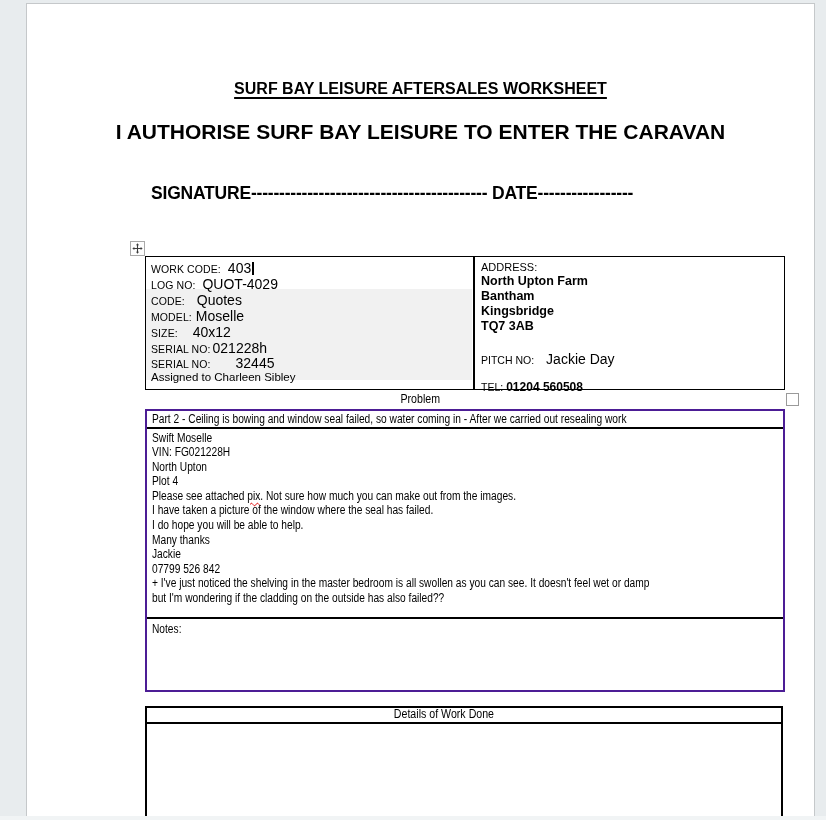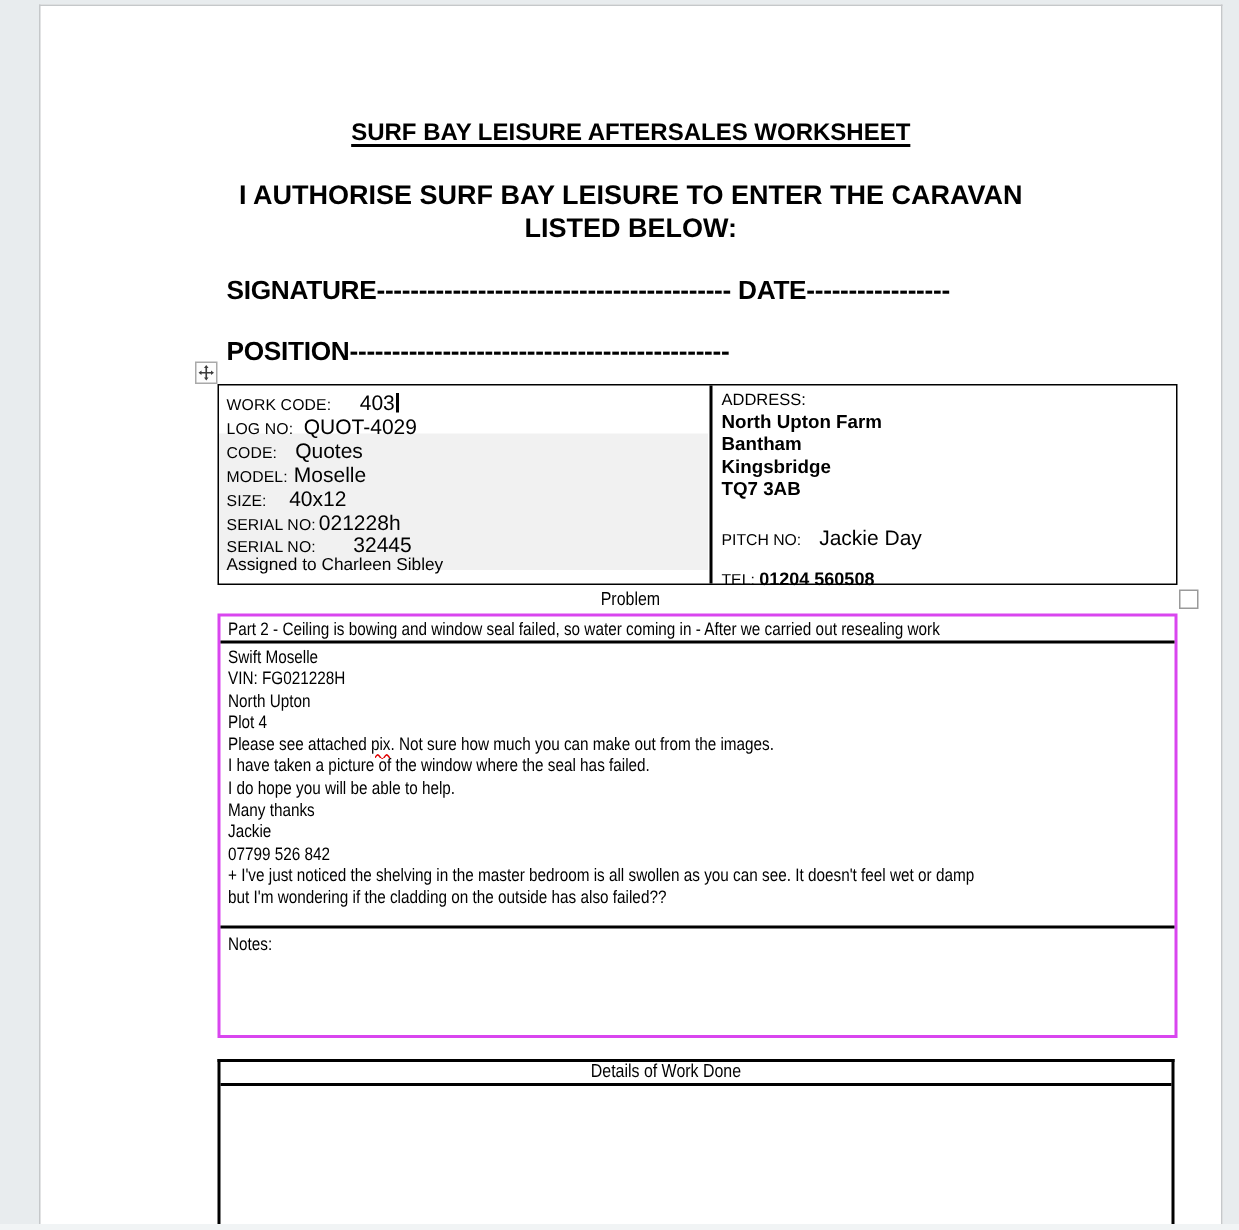--- a/index.html
+++ b/index.html
@@ -16,21 +16,21 @@
     box-sizing:border-box;
   }
   .abs{position:absolute;}
   
   .doc-title{
     left:0;top:76px;width:100%;text-align:center;
     font-size:16px;font-weight:bold;
     text-decoration:underline;text-decoration-thickness:2px;text-underline-offset:3px;
     white-space:nowrap;
   }
-  .auth{left:0;width:100%;text-align:center;font-size:18px;font-weight:bold;white-space:nowrap;}
+  .auth{left:0;width:100%;text-align:center;font-size:21px;font-weight:bold;white-space:nowrap;}
   .auth1{top:116px;}
   .auth2{top:138px;}
   .sigline{left:124px;top:179px;font-size:17.5px;font-weight:bold;white-space:nowrap;letter-spacing:-0.2px;}
   .posline{left:124px;top:220px;font-size:17.5px;font-weight:bold;white-space:nowrap;letter-spacing:-0.2px;}
   
   .move-handle{
     left:103px;top:237px;width:15px;height:15px;box-sizing:border-box;
     border:1px solid #a9a9a9;background:#fdfdfd;display:flex;align-items:center;justify-content:center;
     cursor:move;
   }
@@ -56,21 +56,21 @@
   
   .resize-handle{
     left:759px;top:389px;width:13px;height:13px;box-sizing:border-box;
     border:1.5px solid #9a9a9a;background:#fff;cursor:nwse-resize;
   }
   
   .cond{transform:scaleX(0.85);transform-origin:left top;}
   .cond-center{transform:scaleX(0.85);transform-origin:center top;}
   
   .problem-heading{left:0;top:388px;width:100%;text-align:center;font-size:12.5px;white-space:nowrap;}
-  .ptbl{left:118px;top:405px;width:640px;box-sizing:border-box;border:2px solid #d946ef;}
+  .ptbl{left:118px;top:405px;width:640px;box-sizing:border-box;border:2px solid #4c1d95;}
   .prow-summary{height:17.5px;box-sizing:border-box;border-bottom:2px solid #000;overflow:hidden;}
   .summary-text{margin:1px 0 0 5px;font-size:12px;white-space:nowrap;width:740px;}
   .prow-body{height:190px;box-sizing:border-box;border-bottom:2px solid #000;overflow:hidden;}
   .body-text{margin:2px 0 0 5px;font-size:12px;line-height:14.6px;width:746px;}
   .prow-notes{height:71px;box-sizing:border-box;overflow:hidden;}
   .notes-text{margin:3px 0 0 5px;font-size:12px;width:746px;}
   .misspelled{
     text-decoration:underline;text-decoration-style:wavy;text-decoration-color:#e00000;
     text-decoration-thickness:1px;text-underline-offset:2px;
   }
@@ -83,40 +83,38 @@
   .bottom-strip{left:0;top:816px;width:826px;height:4px;background:#f1f4f5;}
 </style>
 </head>
 <body>
 
 <div id="page">
 
   <div class="abs doc-title">SURF BAY LEISURE AFTERSALES WORKSHEET</div>
 
   <div class="abs auth auth1">I AUTHORISE SURF BAY LEISURE TO ENTER THE CARAVAN</div>
-  <div class="abs auth auth2">LISTED BELOW:</div>
 
   <div class="abs sigline"><span>SIGNATURE</span><span>------------------------------------------</span> <span>DATE</span><span>-----------------</span></div>
 
-  <div class="abs posline"><span>POSITION</span><span>---------------------------------------------</span></div>
 
   <div class="abs move-handle">
     <span style="display:flex;">
       <svg width="11" height="11" viewBox="0 0 16 16">
           <path d="M8 0.5 L10.2 3.4 H8.8 V7.2 H12.6 V5.8 L15.5 8 L12.6 10.2 V8.8 H8.8 V12.6 H10.2 L8 15.5 L5.8 12.6 H7.2 V8.8 H3.4 V10.2 L0.5 8 L3.4 5.8 V7.2 H7.2 V3.4 H5.8 Z" fill="#3c3c3c"></path>
         </svg>
     </span>
   </div>
 
   <div class="abs tbl1">
     <div class="abs gray-band"></div>
     <div class="abs tbl1-divider"></div>
 
     <div class="abs fieldrow" style="top:3px;">
-      <span class="flabel">WORK CODE:</span><span class="fvalue" style="margin-left:19px;text-align:center;">403</span><span class="caret"></span>
+      <span class="flabel">WORK CODE:</span><span class="fvalue" style="margin-left:7px;text-align:center;">403</span><span class="caret"></span>
     </div>
     <div class="abs fieldrow" style="top:19px;">
       <span class="flabel">LOG NO:</span><span class="fvalue" style="margin-left:7px;">QUOT-4029</span>
     </div>
     <div class="abs fieldrow" style="top:35px;">
       <span class="flabel">CODE:</span><span class="fvalue" style="margin-left:12px;">Quotes</span>
     </div>
     <div class="abs fieldrow" style="top:51px;">
       <span class="flabel">MODEL:</span><span class="fvalue" style="margin-left:4px;">Moselle</span>
     </div>

